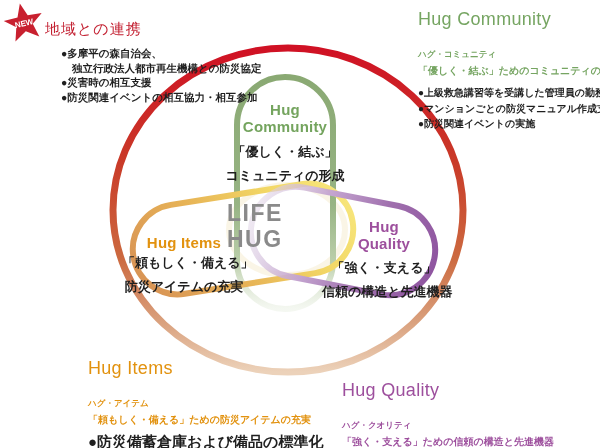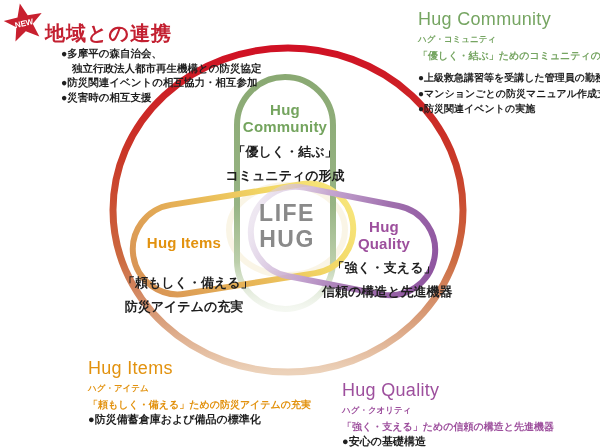--- a/index.html
+++ b/index.html
@@ -6,58 +6,58 @@
   .stage{
     position:relative;width:600px;height:448px;background:#ffffff;overflow:hidden;
     font-family:"Liberation Sans","DejaVu Sans",sans-serif;color:#1f1f1f;
   }
   .rings{position:absolute;left:0;top:0;}
   .abs{position:absolute;}
 
   
   .title-row-star{position:absolute;left:3px;top:2px;width:42px;height:42px;}
   .page-title{
-    position:absolute;left:45px;top:20px;font-size:20px;font-weight:bold;
+    position:absolute;left:45px;top:20px;font-size:15px;font-weight:normal;
     color:#c32031;letter-spacing:1px;white-space:nowrap;
   }
   .bullets{font-size:10.5px;line-height:14.6px;font-weight:bold;white-space:nowrap;}
   .bullets .cont{padding-left:11px;}
   .tl-bullets{left:17px;top:46px;margin-left:44px;}
 
   .corner-heading{font-size:18px;font-weight:normal;letter-spacing:0.3px;white-space:nowrap;}
-  .corner-kana{font-size:8.5px;font-weight:bold;margin-top:4px;white-space:nowrap;}
+  .corner-kana{font-size:8.5px;font-weight:bold;margin-top:19px;white-space:nowrap;}
   .corner-sub{font-size:10px;font-weight:bold;margin-top:3px;white-space:nowrap;}
   .corner-bullets{margin-top:7px;}
 
   .block-tr{left:418px;top:9px;width:182px;}
   .block-tr .corner-heading,.block-tr .corner-kana,.block-tr .corner-sub{color:#76a562;}
   .block-tr .bullets{font-size:10px;line-height:15.5px;}
 
   .block-bl{left:88px;top:358px;width:260px;}
   .block-bl .corner-heading,.block-bl .corner-kana,.block-bl .corner-sub{color:#e2920f;}
 
   .block-br{left:342px;top:380px;width:258px;}
   .block-br .corner-heading,.block-br .corner-kana,.block-br .corner-sub{color:#9d4f9d;}
 
-  .block-bl .bullets,.block-br .bullets{font-size:11px;line-height:15px;}
+  .block-bl .bullets,.block-br .bullets{font-size:15px;line-height:15px;margin-top:7px;}
 
   
   .center-label{
-    left:227px;top:200px;width:120px;text-align:center;
+    left:227px;top:200px;width:120px;
     font-size:23px;line-height:26px;font-weight:bold;color:#8a8a8a;letter-spacing:1.5px;
   }
   .pill-label{text-align:center;width:124px;}
   .pill-heading{font-size:15px;line-height:17px;font-weight:bold;letter-spacing:0.2px;}
   .pill-sub1{font-size:13px;font-weight:bold;color:#1f1f1f;margin-top:8px;white-space:nowrap;}
   .pill-sub2{font-size:13px;font-weight:bold;color:#1f1f1f;margin-top:6px;white-space:nowrap;}
   .pill-community{left:223px;top:101px;}
   .pill-community .pill-heading{color:#74a45e;}
   .pill-items{left:122px;top:234px;}
   .pill-items .pill-heading{color:#e2920f;}
-  .pill-items .pill-sub1{margin-top:23px;}
+  .pill-items .pill-sub1{margin-top:3px;}
   .pill-quality{left:322px;top:218px;}
   .pill-quality .pill-heading{color:#9d4f9d;}
   .pill-quality .pill-sub1{margin-top:7px;}
 </style>
 </head>
 <body>
 
 <div class="stage">
 
   <svg class="rings" width="600" height="448" viewBox="0 0 600 448">
@@ -98,22 +98,22 @@
 
   <svg class="title-row-star" viewBox="0 0 42 42">
     <polygon points="21,1 26.2,14.2 40.4,14.8 29.4,23.6 33.2,37.3 21,29.5 8.8,37.3 12.6,23.6 1.6,14.8 15.8,14.2" fill="#c8202f" transform="rotate(-12 21 21)"></polygon>
     <text x="21" y="24" text-anchor="middle" font-size="8" font-weight="bold" fill="#ffffff" transform="rotate(-12 21 21)">NEW</text>
   </svg>
   <div class="page-title">地域との連携</div>
 
   <div class="abs bullets tl-bullets">
     <div>●多摩平の森自治会、</div>
     <div class="cont">独立行政法人都市再生機構との防災協定</div>
+    <div>●災害時の相互支援</div>
     <div>●防災関連イベントの相互協力・相互参加</div>
-    <div>●災害時の相互支援</div>
   </div>
 
   <div class="abs block-tr">
     <div class="corner-heading">Hug Community</div>
     <div class="corner-kana">ハグ・コミュニティ</div>
     <div class="corner-sub">「優しく・結ぶ」ためのコミュニティの形成</div>
     <div class="bullets corner-bullets">
       <div>●上級救急講習等を受講した管理員の勤務</div>
       <div>●マンションごとの防災マニュアル作成支援</div>
       <div>●防災関連イベントの実施</div>

